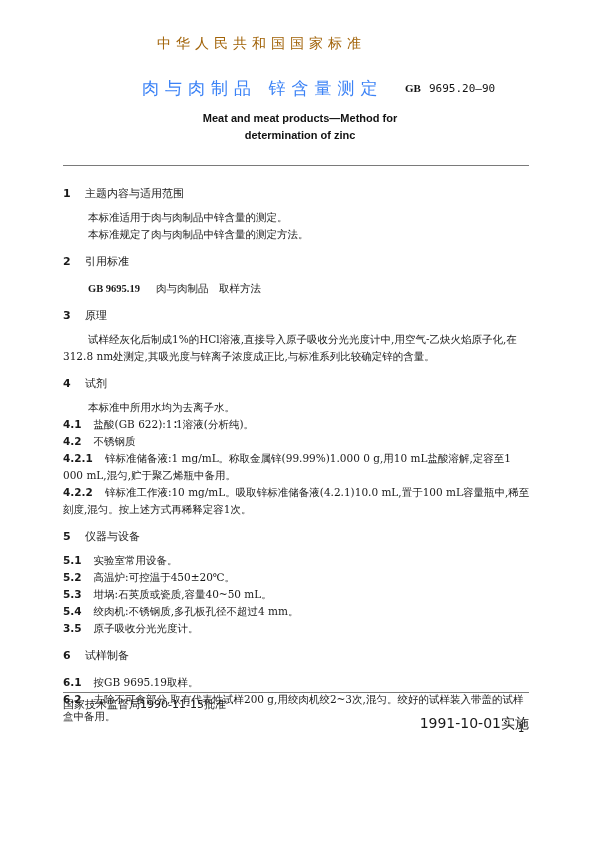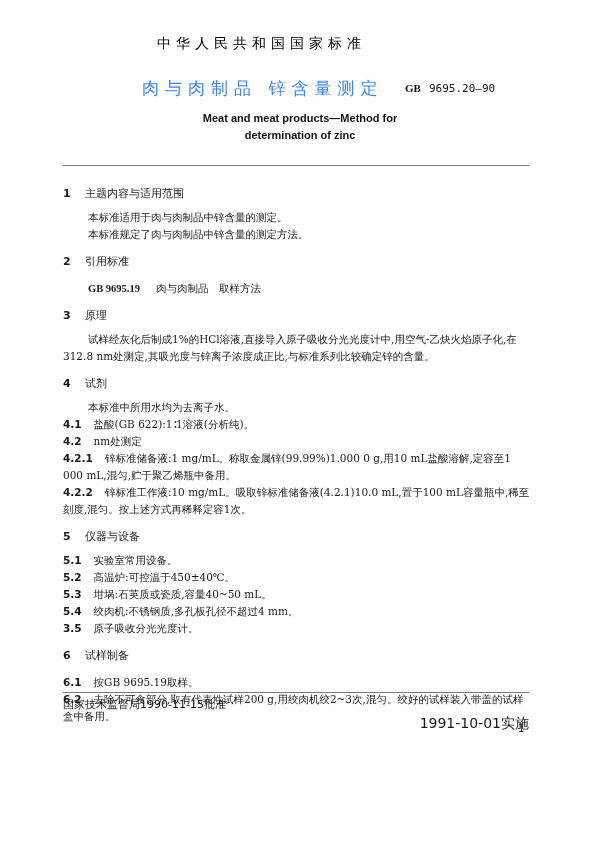--- a/index.html
+++ b/index.html
@@ -15,21 +15,21 @@
       font-family: "DejaVu Serif", "Liberation Serif", serif;
       color: #1a1a1a;
     }
     .abs { position: absolute; }
     .national {
       left: 157px; top: 35px;
       font-family: "DejaVu Sans", "Liberation Sans", sans-serif;
       font-size: 14px;
       letter-spacing: 5px;
       white-space: nowrap;
-      color: #000000;
+      color: #a16207;
     }
     .title-cn {
       left: 142px; top: 77px;
       font-family: "DejaVu Sans", "Liberation Sans", sans-serif;
       font-size: 17px;
       letter-spacing: 6px;
       white-space: nowrap;
       color: #3b82f6;
     }
     .gb-code {
@@ -147,31 +147,31 @@
   <div class="gap-sm"></div>
   <p class="para" style="padding-left:0;text-indent:25px;">试样经灰化后制成1%的HCl溶液,直接导入原子吸收分光光度计中,用空气-乙炔火焰原子化,在312.8 nm处测定,其吸光度与锌离子浓度成正比,与标准系列比较确定锌的含量。</p>
   <div class="gap-md"></div>
 
   <div class="sec-head">
     <span class="no">4</span><span>试剂</span>
   </div>
   <div class="gap-sm"></div>
   <p class="para">本标准中所用水均为去离子水。</p>
   <p class="item"><span class="no">4.1</span><span>盐酸(GB 622):1∶1溶液(分析纯)。</span></p>
-  <p class="item"><span class="no">4.2</span><span>nm处测定</span></p>
+  <p class="item"><span class="no">4.2</span><span>不锈钢质</span></p>
   <p class="item"><span class="no">4.2.1</span><span>锌标准储备液:1 mg/mL。称取金属锌(99.99%)1.000 0 g,用10 mL盐酸溶解,定容至1 000 mL,混匀,贮于聚乙烯瓶中备用。</span></p>
   <p class="item"><span class="no">4.2.2</span><span>锌标准工作液:10 mg/mL。吸取锌标准储备液(4.2.1)10.0 mL,置于100 mL容量瓶中,稀至刻度,混匀。按上述方式再稀释定容1次。</span></p>
   <div class="gap-md"></div>
 
   <div class="sec-head">
     <span class="no">5</span><span>仪器与设备</span>
   </div>
   <div class="gap-sm"></div>
   <p class="item"><span class="no">5.1</span><span>实验室常用设备。</span></p>
-  <p class="item"><span class="no">5.2</span><span>高温炉:可控温于450±40℃。</span></p>
+  <p class="item"><span class="no">5.2</span><span>高温炉:可控温于450±20℃。</span></p>
   <p class="item"><span class="no">5.3</span><span>坩埚:石英质或瓷质,容量40~50 mL。</span></p>
   <p class="item"><span class="no">5.4</span><span>绞肉机:不锈钢质,多孔板孔径不超过4 mm。</span></p>
   <p class="item"><span class="no">3.5</span><span>原子吸收分光光度计。</span></p>
   <div class="gap-md"></div>
 
   <div class="sec-head">
     <span class="no">6</span><span>试样制备</span>
   </div>
   <div class="gap-md"></div>
   <p class="item"><span class="no">6.1</span><span>按GB 9695.19取样。</span></p>

